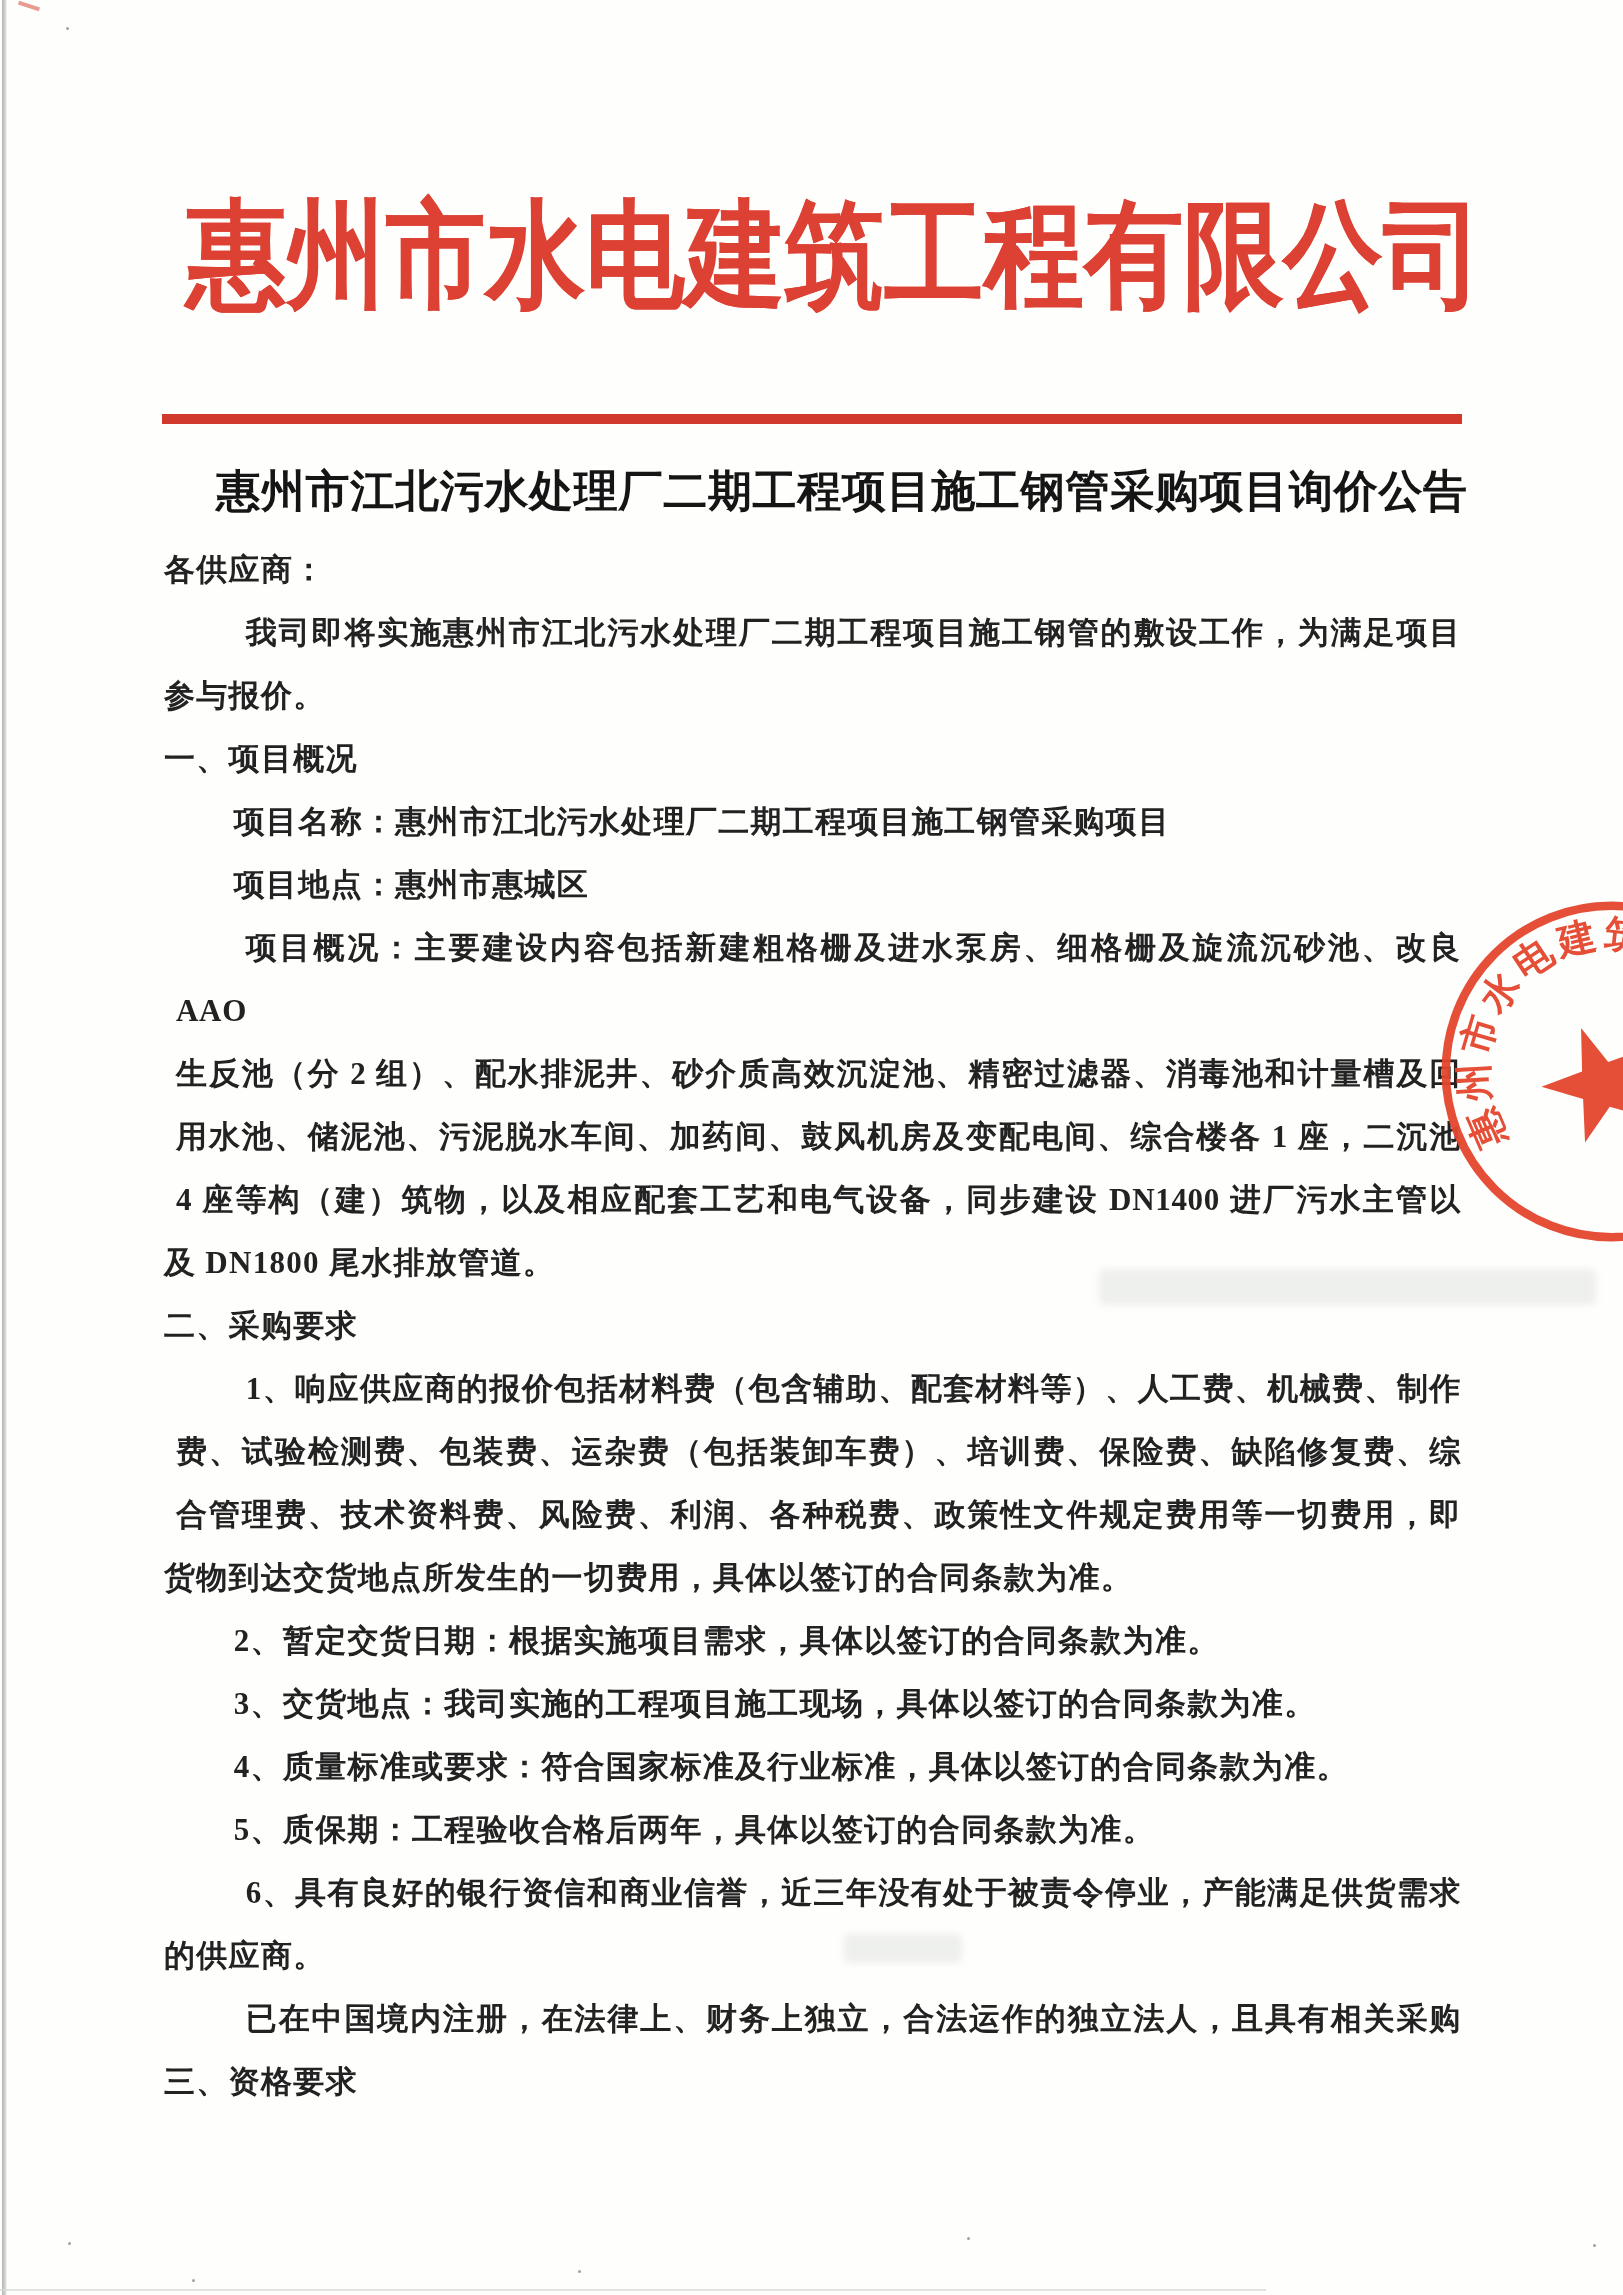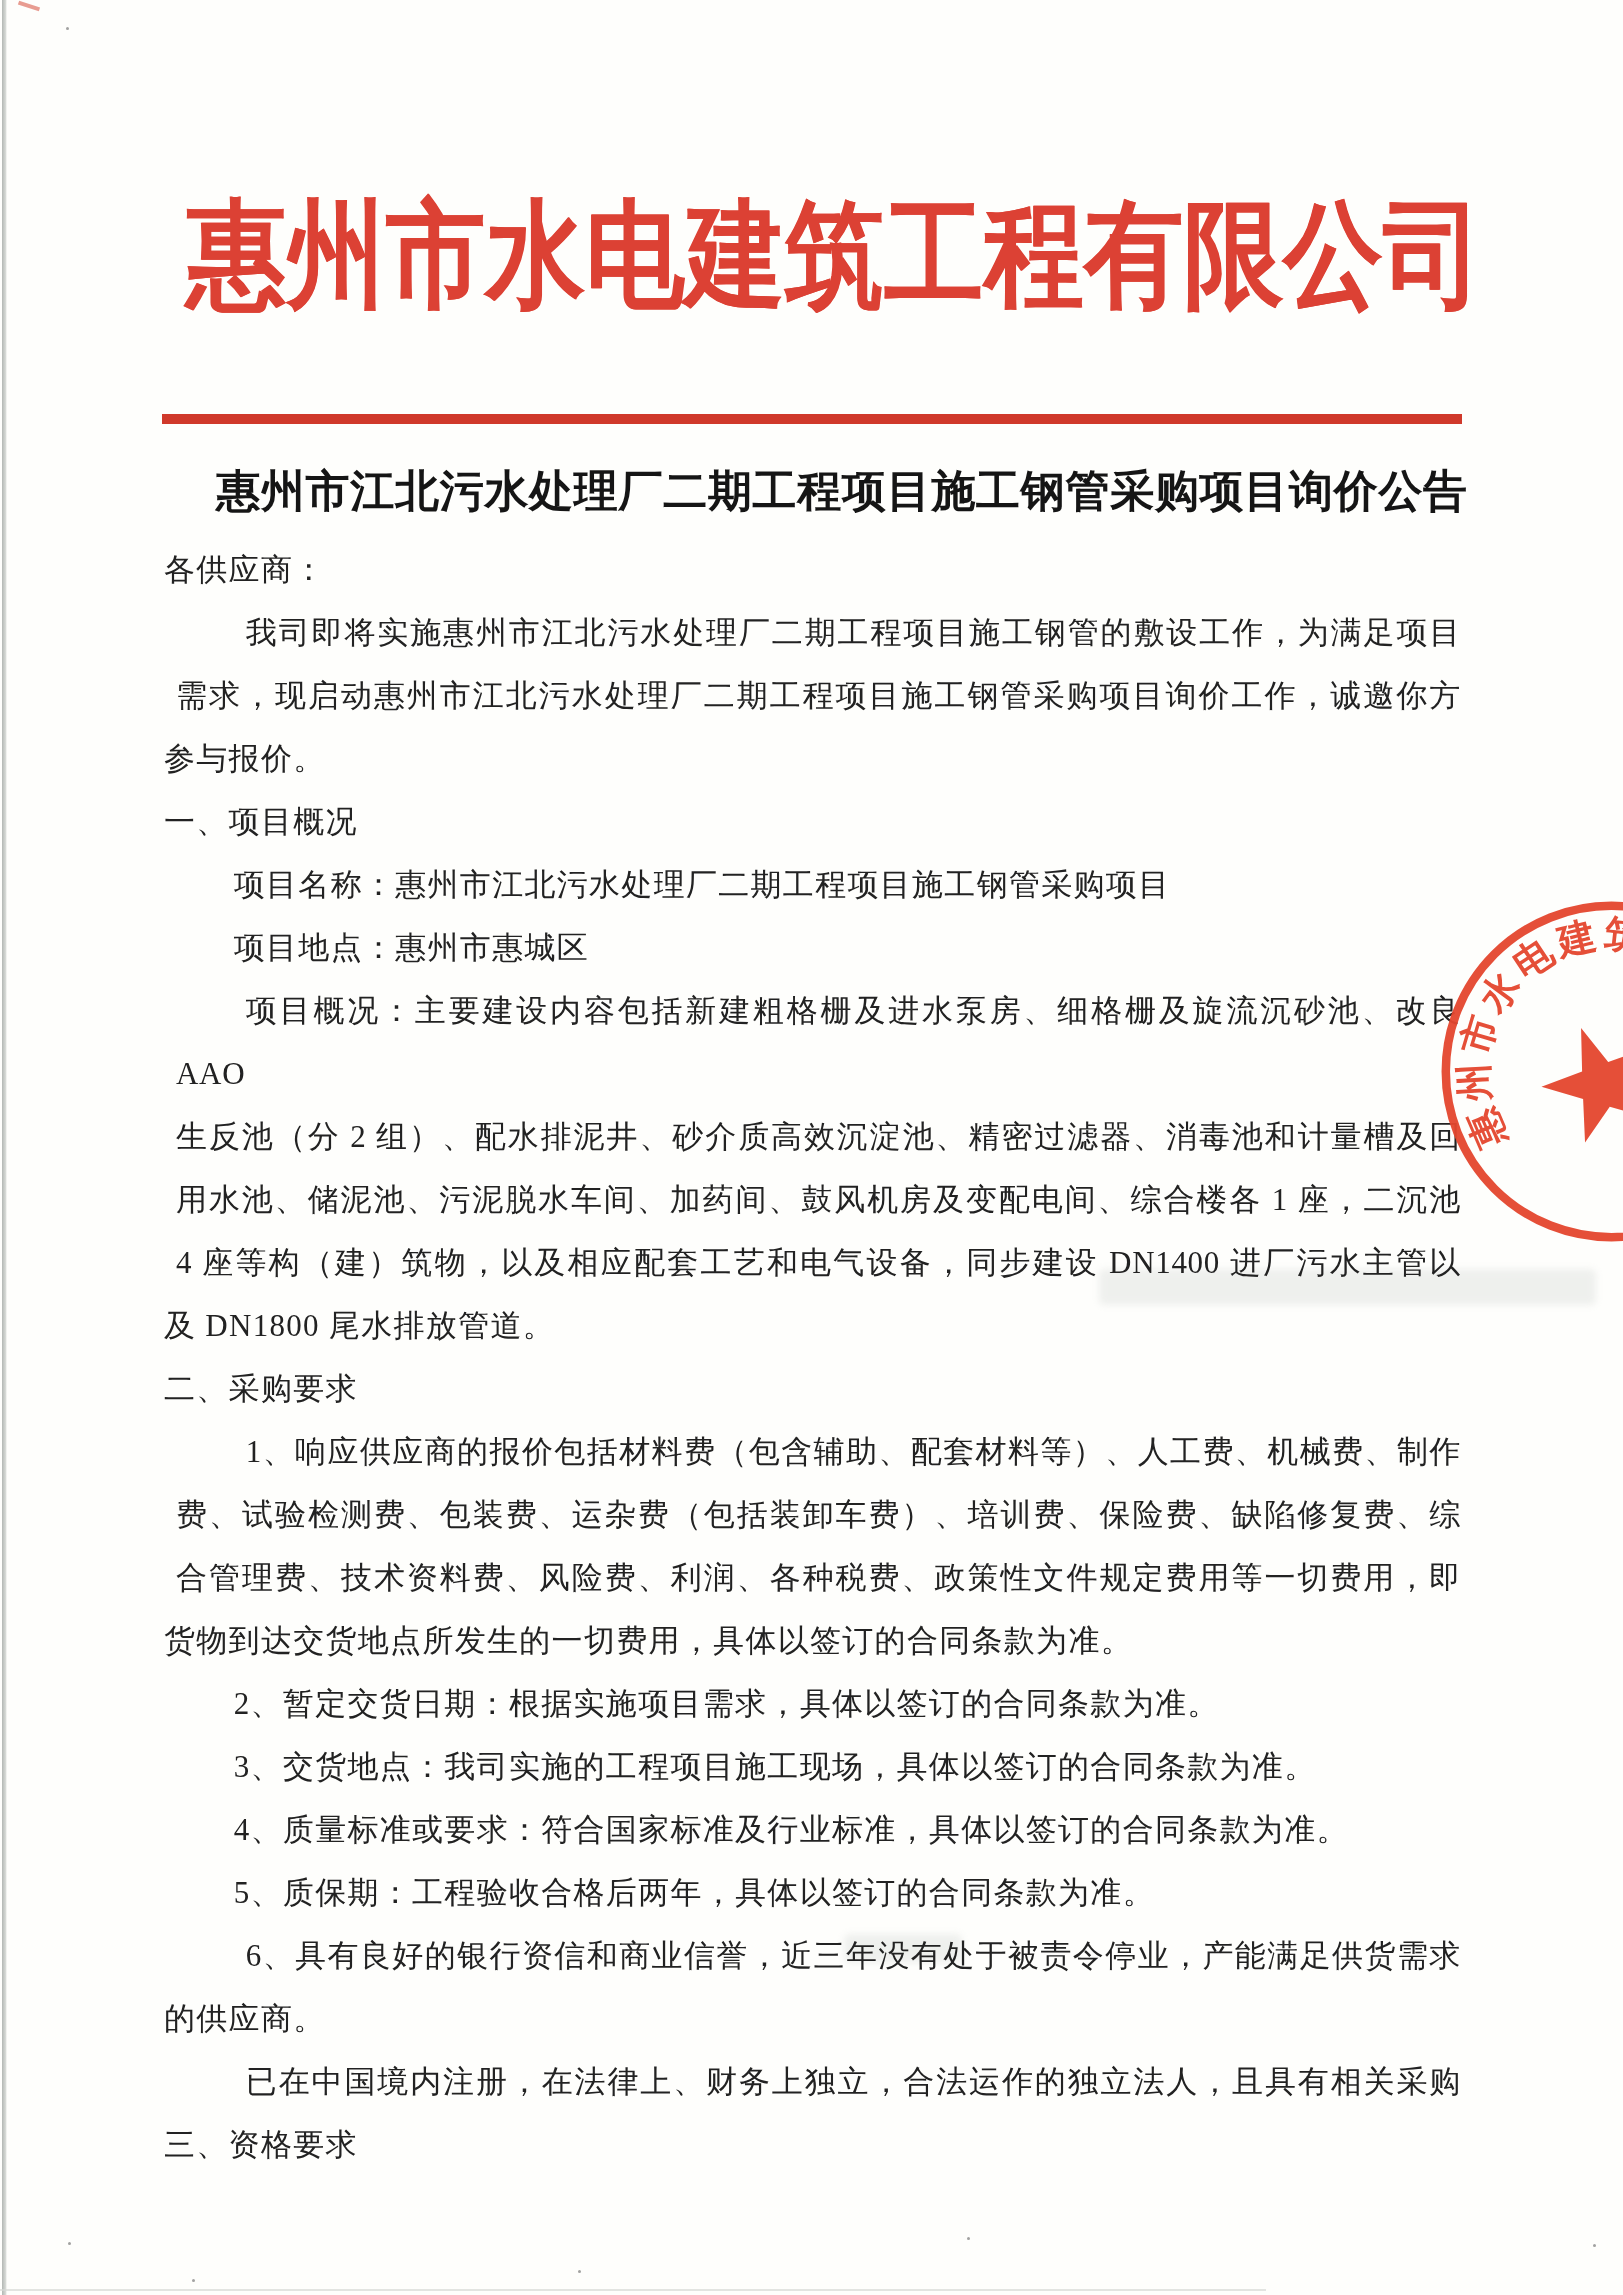--- a/index.html
+++ b/index.html
@@ -42,21 +42,21 @@
   .doc-title{
     position:absolute;top:462px;left:0;width:1623px;
     text-align:center;padding-left:61px;box-sizing:border-box;
     font-size:44px;font-weight:bold;color:#151515;
     letter-spacing:0.7px;white-space:nowrap;
   }
   
   .body-block{
     position:absolute;top:538px;left:164px;width:1297px;
     font-size:31px;color:#222;line-height:63px;
-    font-weight:400;
+    font-weight:700;
   }
   .line{min-height:63px;white-space:nowrap;letter-spacing:1.3px;}
   .line.just{white-space:normal;text-align:justify;text-align-last:justify;letter-spacing:0.7px;margin-left:12px;}
   .line.indent{text-indent:2.25em;}
   
   .stamp{position:absolute;left:1415px;top:875px;width:393px;height:393px;opacity:.95;}
 </style>
 </head>
 <body>
 
@@ -77,21 +77,20 @@
   <div class="company-name">惠州市水电建筑工程有限公司</div>
 
 
   <div class="red-rule"></div>
 
   <div class="doc-title">惠州市江北污水处理厂二期工程项目施工钢管采购项目询价公告</div>
 
   <div class="body-block">
     <div class="line">各供应商：</div>
     <div class="line indent just">我司即将实施惠州市江北污水处理厂二期工程项目施工钢管的敷设工作，为满足项目</div>
-    <div class="line just">需求，现启动惠州市江北污水处理厂二期工程项目施工钢管采购项目询价工作，诚邀你方</div>
     <div class="line">参与报价。</div>
     <div class="line">一、项目概况</div>
     <div class="line indent">项目名称：惠州市江北污水处理厂二期工程项目施工钢管采购项目</div>
     <div class="line indent">项目地点：惠州市惠城区</div>
     <div class="line indent just">项目概况：主要建设内容包括新建粗格栅及进水泵房、细格栅及旋流沉砂池、改良 AAO</div>
     <div class="line just">生反池（分 2 组）、配水排泥井、砂介质高效沉淀池、精密过滤器、消毒池和计量槽及回</div>
     <div class="line just">用水池、储泥池、污泥脱水车间、加药间、鼓风机房及变配电间、综合楼各 1 座，二沉池</div>
     <div class="line just">4 座等构（建）筑物，以及相应配套工艺和电气设备，同步建设 DN1400 进厂污水主管以</div>
     <div class="line">及 DN1800 尾水排放管道。</div>
     <div class="line">二、采购要求</div>

